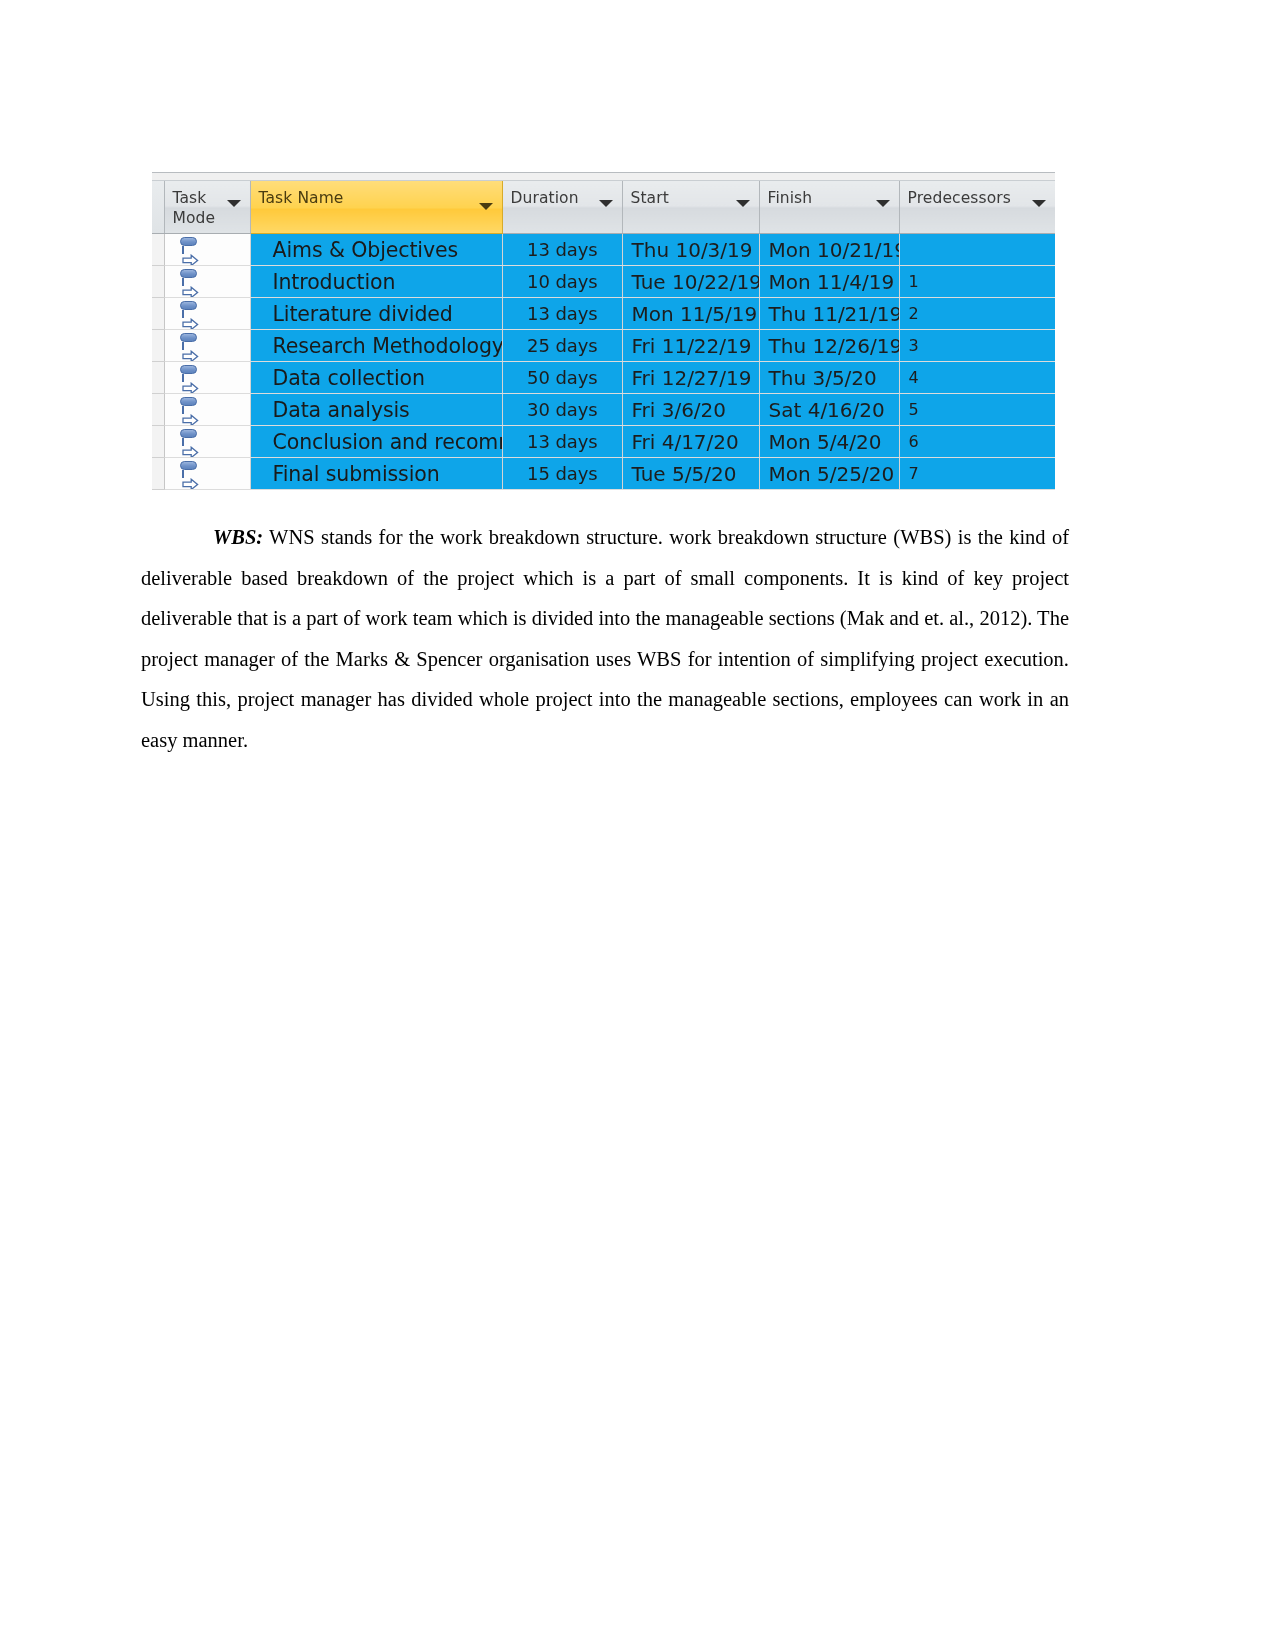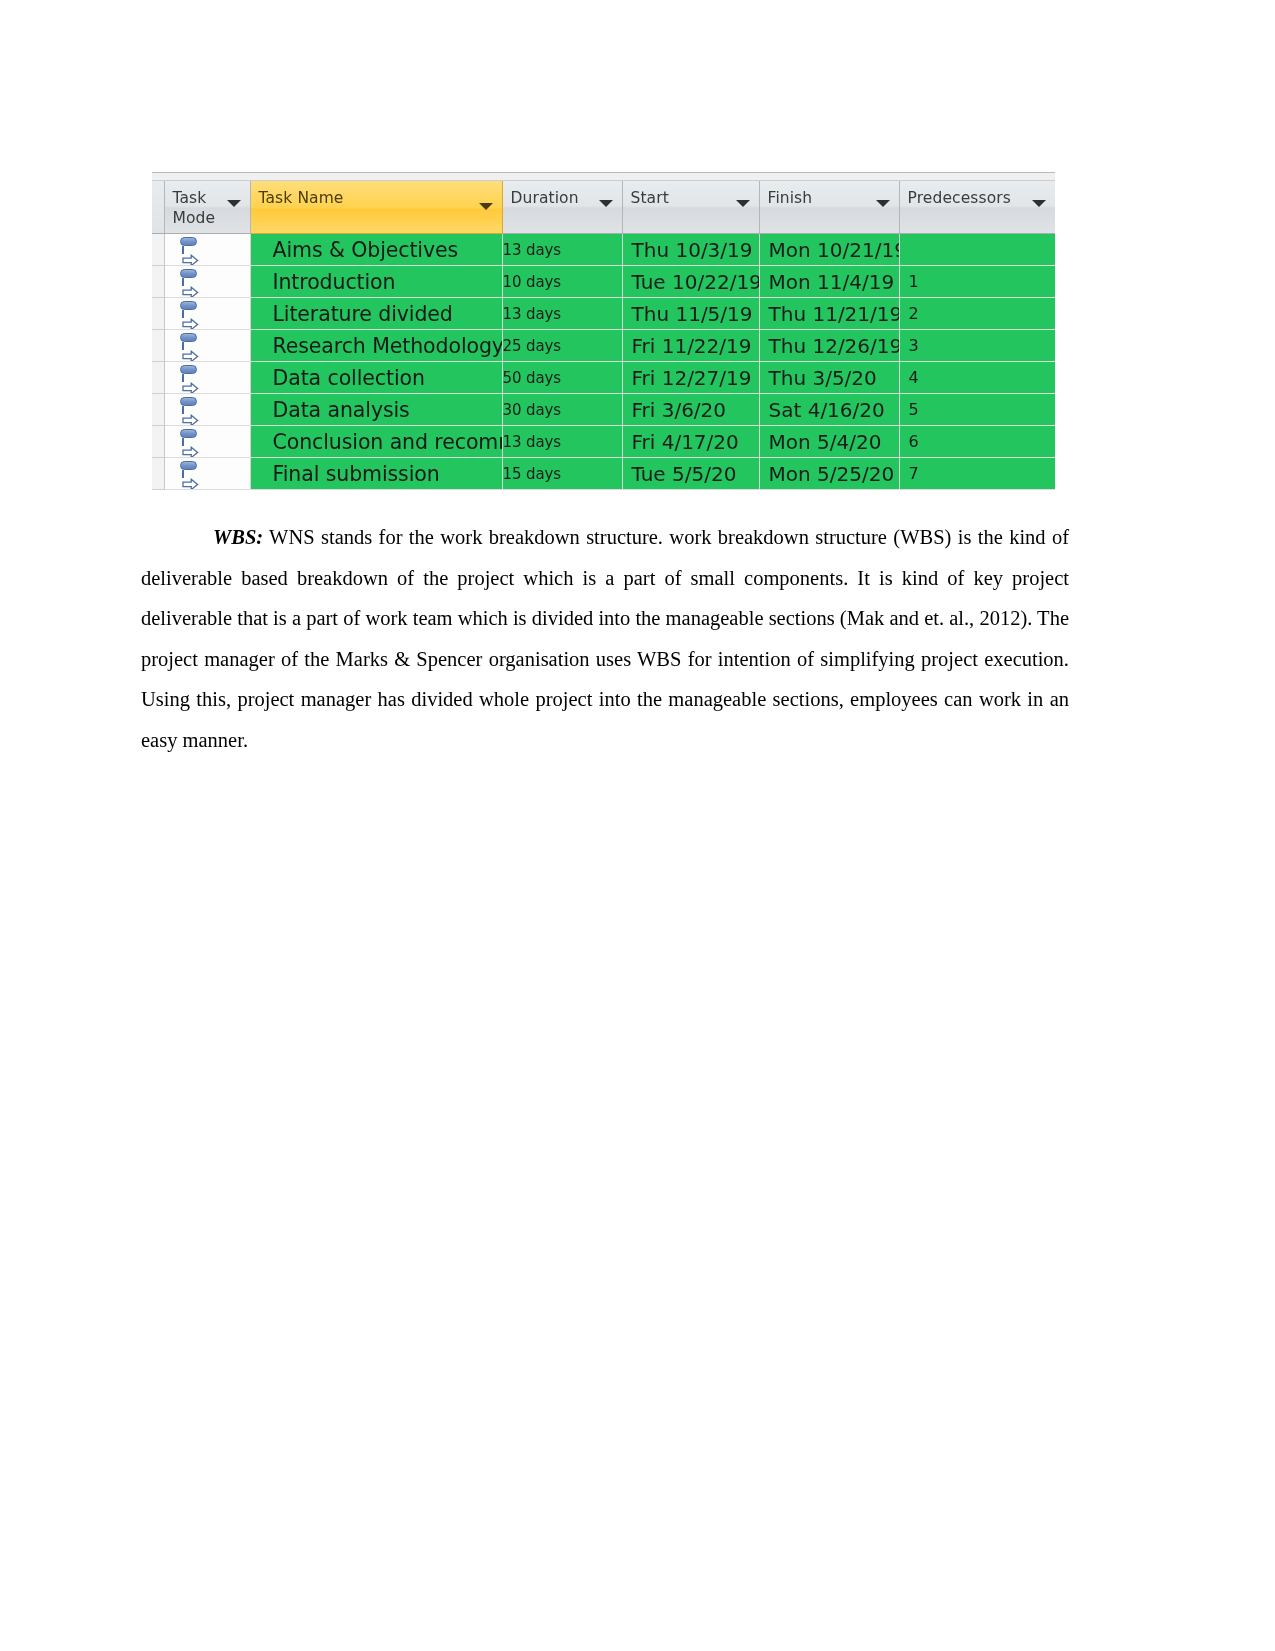--- a/index.html
+++ b/index.html
@@ -95,21 +95,21 @@
   thead th.th-name .hdr-caret { border-top-color: #4a3c10; top: 22px; }
 
   
   tbody td {
     height: 31px;
     padding: 0;
     font-size: 19px;
     color: #1d1d1d;
     border-bottom: 1px solid #dcdcdc;
     border-right: 1px solid #d4d4d4;
-    background: #22c55e;
+    background: #0ea5e9;
     vertical-align: middle;
     overflow: hidden;
     white-space: nowrap;
   }
   tbody td.td-sel {
     background: #f3f3f3;
     border-right: 1px solid #c6c6c6;
     border-bottom: 1px solid #d0d0d0;
   }
   tbody td.td-mode {
@@ -117,21 +117,22 @@
     border-right: 1px solid #d4d4d4;
     text-align: left;
   }
   tbody td.td-name {
     font-size: 20.5px;
     color: #1a1a1a;
     padding-left: 22px;
     letter-spacing: -0.1px;
   }
   tbody td.td-dur {
-    font-size: 15px;
+    font-size: 18px;
+    text-align: right;
     padding-right: 24px;
     letter-spacing: -0.1px;
   }
   tbody td.td-date {
     font-size: 20px;
     padding-left: 9px;
     color: #1d1d1d;
   }
   tbody td.td-pred {
     font-size: 16px;
@@ -274,21 +275,21 @@
           <td class="td-date">Mon 11/4/19</td>
           <td class="td-pred">1</td>
         </tr>
         <tr>
           <td class="td-sel"></td>
           <td class="td-mode"><span class="mode-icon"><span class="pill"></span><span class="stem"></span><span class="arrow"><svg width="17" height="13" viewBox="0 0 17 13" xmlns="http://www.w3.org/2000/svg">
                   <path d="M1 4.2 H9.2 V1.2 L15.6 6.4 L9.2 11.6 V8.6 H1 Z" fill="#ffffff" stroke="#4a6ea8" stroke-width="1.3" stroke-linejoin="miter"></path>
                 </svg></span></span></td>
           <td class="td-name">Literature divided</td>
           <td class="td-dur">13 days</td>
-          <td class="td-date">Thu 11/5/19</td>
+          <td class="td-date">Mon 11/5/19</td>
           <td class="td-date">Thu 11/21/19</td>
           <td class="td-pred">2</td>
         </tr>
         <tr>
           <td class="td-sel"></td>
           <td class="td-mode"><span class="mode-icon"><span class="pill"></span><span class="stem"></span><span class="arrow"><svg width="17" height="13" viewBox="0 0 17 13" xmlns="http://www.w3.org/2000/svg">
                   <path d="M1 4.2 H9.2 V1.2 L15.6 6.4 L9.2 11.6 V8.6 H1 Z" fill="#ffffff" stroke="#4a6ea8" stroke-width="1.3" stroke-linejoin="miter"></path>
                 </svg></span></span></td>
           <td class="td-name">Research Methodology</td>
           <td class="td-dur">25 days</td>

